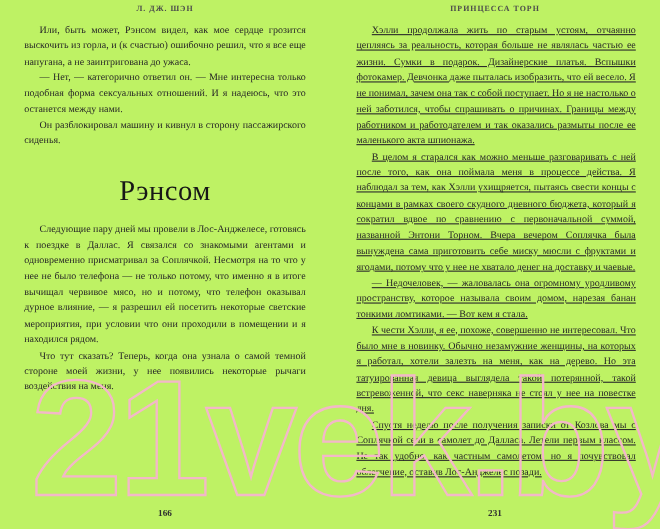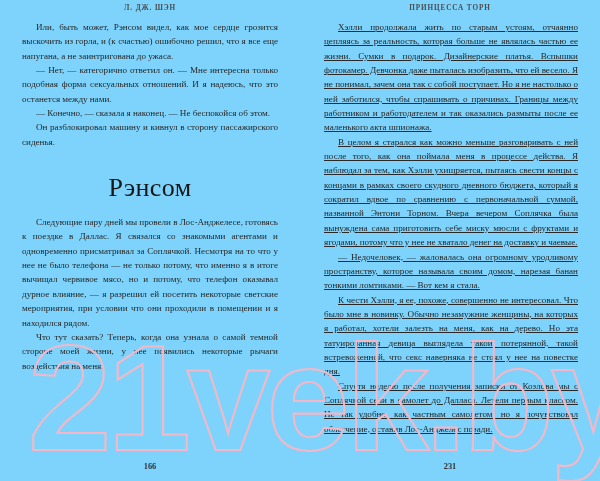--- a/index.html
+++ b/index.html
@@ -13,21 +13,21 @@
     height: 481px;
     overflow: hidden;
     font-family: "Liberation Serif", "DejaVu Serif", serif;
     color: #2a2a2a;
   }
 
   #spread {
     position: relative;
     width: 600px;
     height: 481px;
-    background: #7dd3fc;
+    background: #bef264;
     display: flex;
     overflow: hidden;
   }
 
   .page {
     position: relative;
     width: 300px;
     height: 481px;
     padding: 0;
     overflow: hidden;
@@ -133,21 +133,20 @@
 <div id="spread">
 
   <div class="gutter"></div>
 
   <div class="page page-left">
     <div class="page-inner">
       <div class="running-head">Л. ДЖ. ШЭН</div>
       <div class="body-col">
         <p class="para">Или, быть может, Рэнсом видел, как мое сердце грозится выскочить из горла, и (к счастью) ошибочно решил, что я все еще напугана, а не заинтригована до ужаса.</p>
         <p class="para">— Нет, — категорично ответил он. — Мне интересна только подобная форма сексуальных отношений. И я надеюсь, что это останется между нами.</p>
-        <p class="para">— Конечно, — сказала я наконец. — Не беспокойся об этом.</p>
         <p class="para">Он разблокировал машину и кивнул в сторону пассажирского сиденья.</p>
         <h1 class="chapter-title">Рэнсом</h1>
         <p class="para">Следующие пару дней мы провели в Лос-Анджелесе, готовясь к поездке в Даллас. Я связался со знакомыми агентами и одновременно присматривал за Соплячкой. Несмотря на то что у нее не было телефона — не только потому, что именно я в итоге вычищал червивое мясо, но и потому, что телефон оказывал дурное влияние, — я разрешил ей посетить некоторые светские мероприятия, при условии что они проходили в помещении и я находился рядом.</p>
         <p class="para">Что тут сказать? Теперь, когда она узнала о самой темной стороне моей жизни, у нее появились некоторые рычаги воздействия на меня.</p>
       </div>
       <div class="folio">166</div>
     </div>
   </div>
 
   <div class="page page-right">

